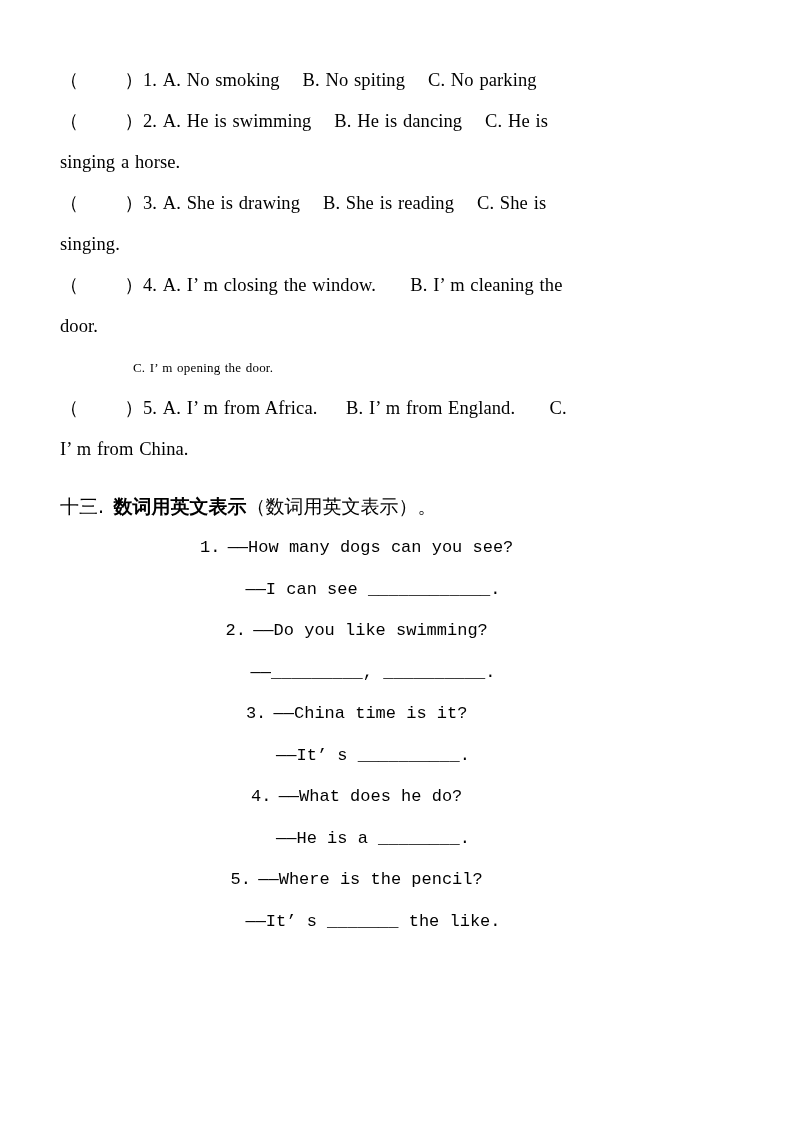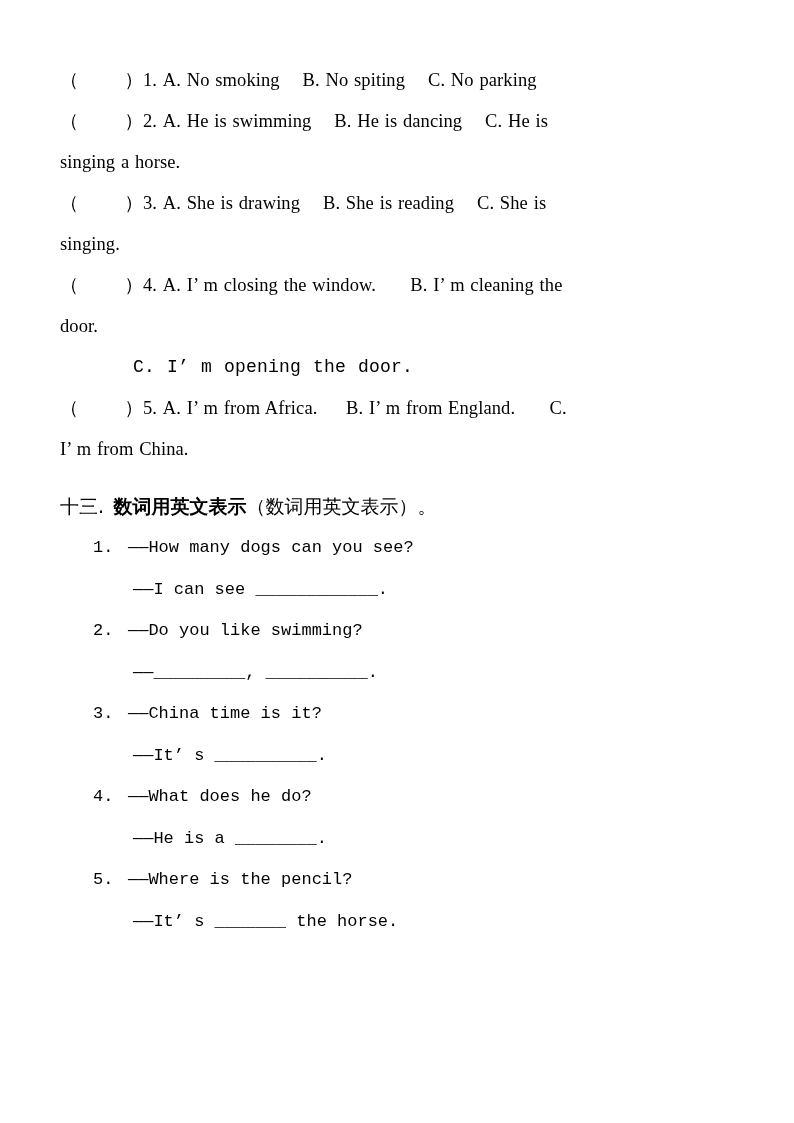--- a/index.html
+++ b/index.html
@@ -38,22 +38,22 @@
     white-space: pre-wrap;
     letter-spacing: 0.1px;
     word-spacing: 1px;
     margin: 0;
   }
   .mc-line.cont {
     
   }
   .mc-line.indent-c {
     padding-left: 73px;
-    font-family: Liberation Mono, monospace;
-    font-size: 18px;
+    font-family: Liberation Serif, serif;
+    font-size: 13px;
     letter-spacing: 0.2px;
   }
 
   
   .sec-heading {
     font-family: "Liberation Serif", "DejaVu Serif", serif;
     font-size: 19px;
     line-height: 41px;
     margin: 16px 0 0 0;
     white-space: pre-wrap;
@@ -64,20 +64,21 @@
   }
   .sec-heading .cn-bold {
     font-family: "DejaVu Sans", "Liberation Sans", sans-serif;
     font-weight: bold;
   }
 
   
   .dlg-list {
     margin: 0;
     padding: 0;
+    text-align: center;
   }
   .dlg-item {
     margin: 0;
   }
   .dlg-q, .dlg-a {
     font-family: "Liberation Mono", "DejaVu Sans Mono", monospace;
     font-size: 17px;
     line-height: 41.5px;
     white-space: pre;
     margin: 0;
@@ -130,18 +131,18 @@
       <div class="dlg-a">——It’ s __________.</div>
     </div>
 
     <div class="dlg-item">
       <div class="dlg-q"><span class="dlg-num">4.</span><span>——What does he do?</span></div>
       <div class="dlg-a">——He is a ________.</div>
     </div>
 
     <div class="dlg-item">
       <div class="dlg-q"><span class="dlg-num">5.</span><span>——Where is the pencil?</span></div>
-      <div class="dlg-a">——It’ s _______ the horse.</div>
+      <div class="dlg-a">——It’ s _______ the like.</div>
     </div>
 
   </div>
 
 </div>
 
 </body></html>

